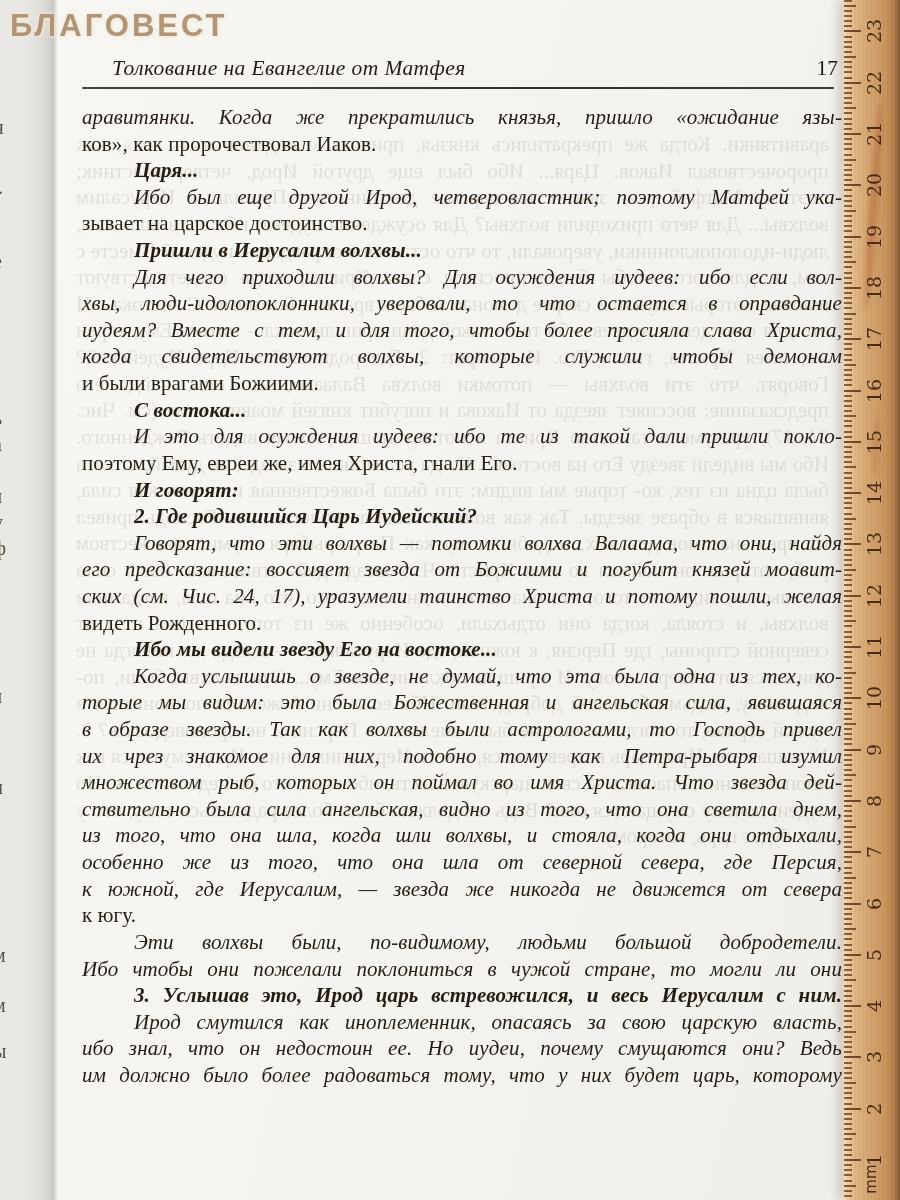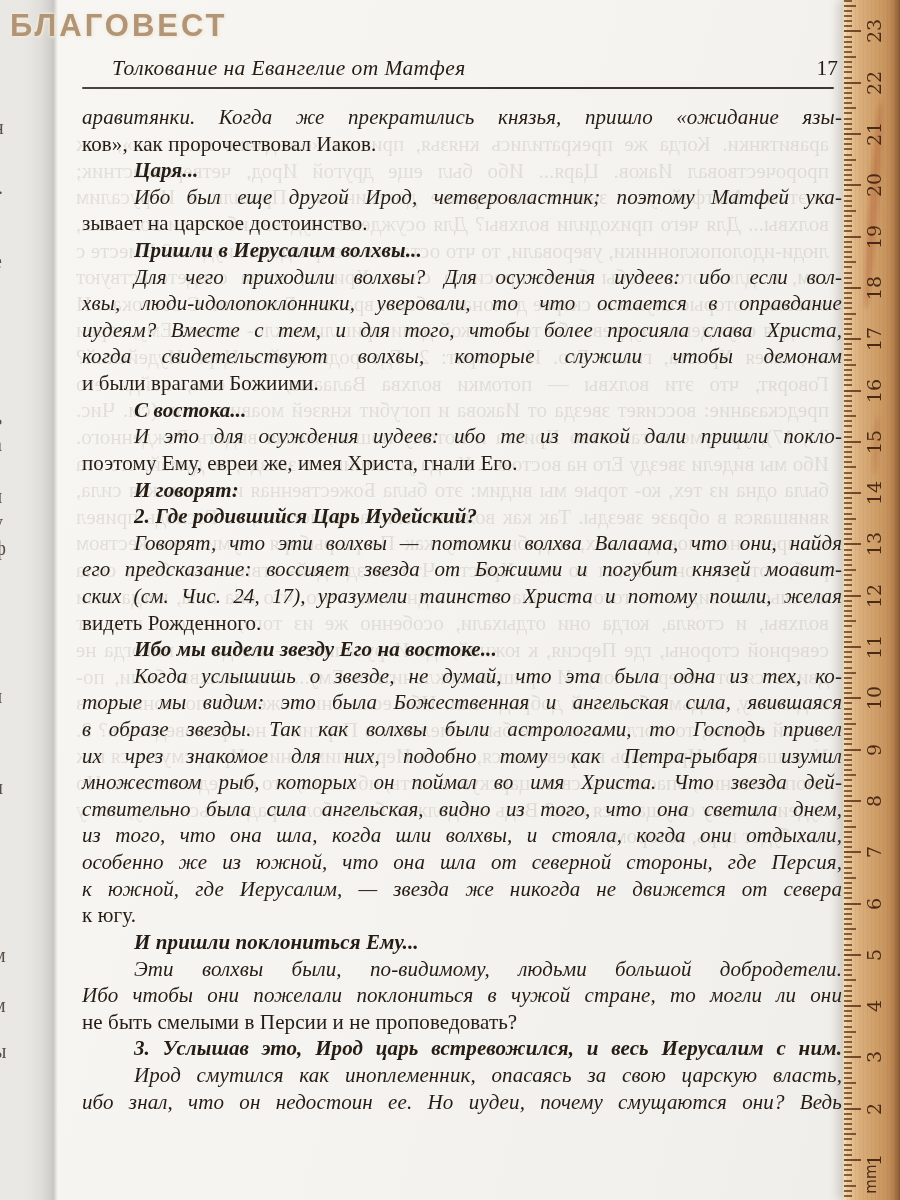--- a/index.html
+++ b/index.html
@@ -143,30 +143,29 @@
           <div class="ln j">ских (см. Чис. 24, 17), уразумели таинство Христа и потому пошли, желая</div>
           <div class="ln l">видеть Рожденного.</div>
           <div class="ln h ind">Ибо мы видели звезду Его на востоке...</div>
           <div class="ln j ind">Когда услышишь о звезде, не думай, что эта была одна из тех, ко-</div>
           <div class="ln j">торые мы видим: это была Божественная и ангельская сила, явившаяся</div>
           <div class="ln j">в образе звезды. Так как волхвы были астрологами, то Господь привел</div>
           <div class="ln j">их чрез знакомое для них, подобно тому как Петра-рыбаря изумил</div>
           <div class="ln j">множеством рыб, которых он поймал во имя Христа. Что звезда дей-</div>
           <div class="ln j">ствительно была сила ангельская, видно из того, что она светила днем,</div>
           <div class="ln j">из того, что она шла, когда шли волхвы, и стояла, когда они отдыхали,</div>
-          <div class="ln j">особенно же из южной, что она шла от северной стороны, где Персия,</div>
+          <div class="ln j">особенно же из того, что она шла от северной севера, где Персия,</div>
           <div class="ln j">к южной, где Иерусалим, — звезда же никогда не движется от севера</div>
           <div class="ln l">к югу.</div>
-          <div class="ln h ind">И пришли поклониться Ему...</div>
           <div class="ln j ind">Эти волхвы были, по-видимому, людьми большой добродетели.</div>
           <div class="ln j">Ибо чтобы они пожелали поклониться в чужой стране, то могли ли они</div>
-          <div class="ln l">не быть смелыми в Персии и не проповедовать?</div>
           <div class="ln hj ind">3. Услышав это, Ирод царь встревожился, и весь Иерусалим с ним.</div>
           <div class="ln j ind">Ирод смутился как иноплеменник, опасаясь за свою царскую власть,</div>
           <div class="ln j">ибо знал, что он недостоин ее. Но иудеи, почему смущаются они? Ведь</div>
+          <div class="ln j">им должно было более радоваться тому, что у них будет царь, которому</div>
         </div>
     </div>
   </div>
 
   <div class="wm">БЛАГОВЕСТ</div>
 
   <div class="ruler">
     <div class="streak s1"></div>
     <div class="streak s2"></div>
     <div>

